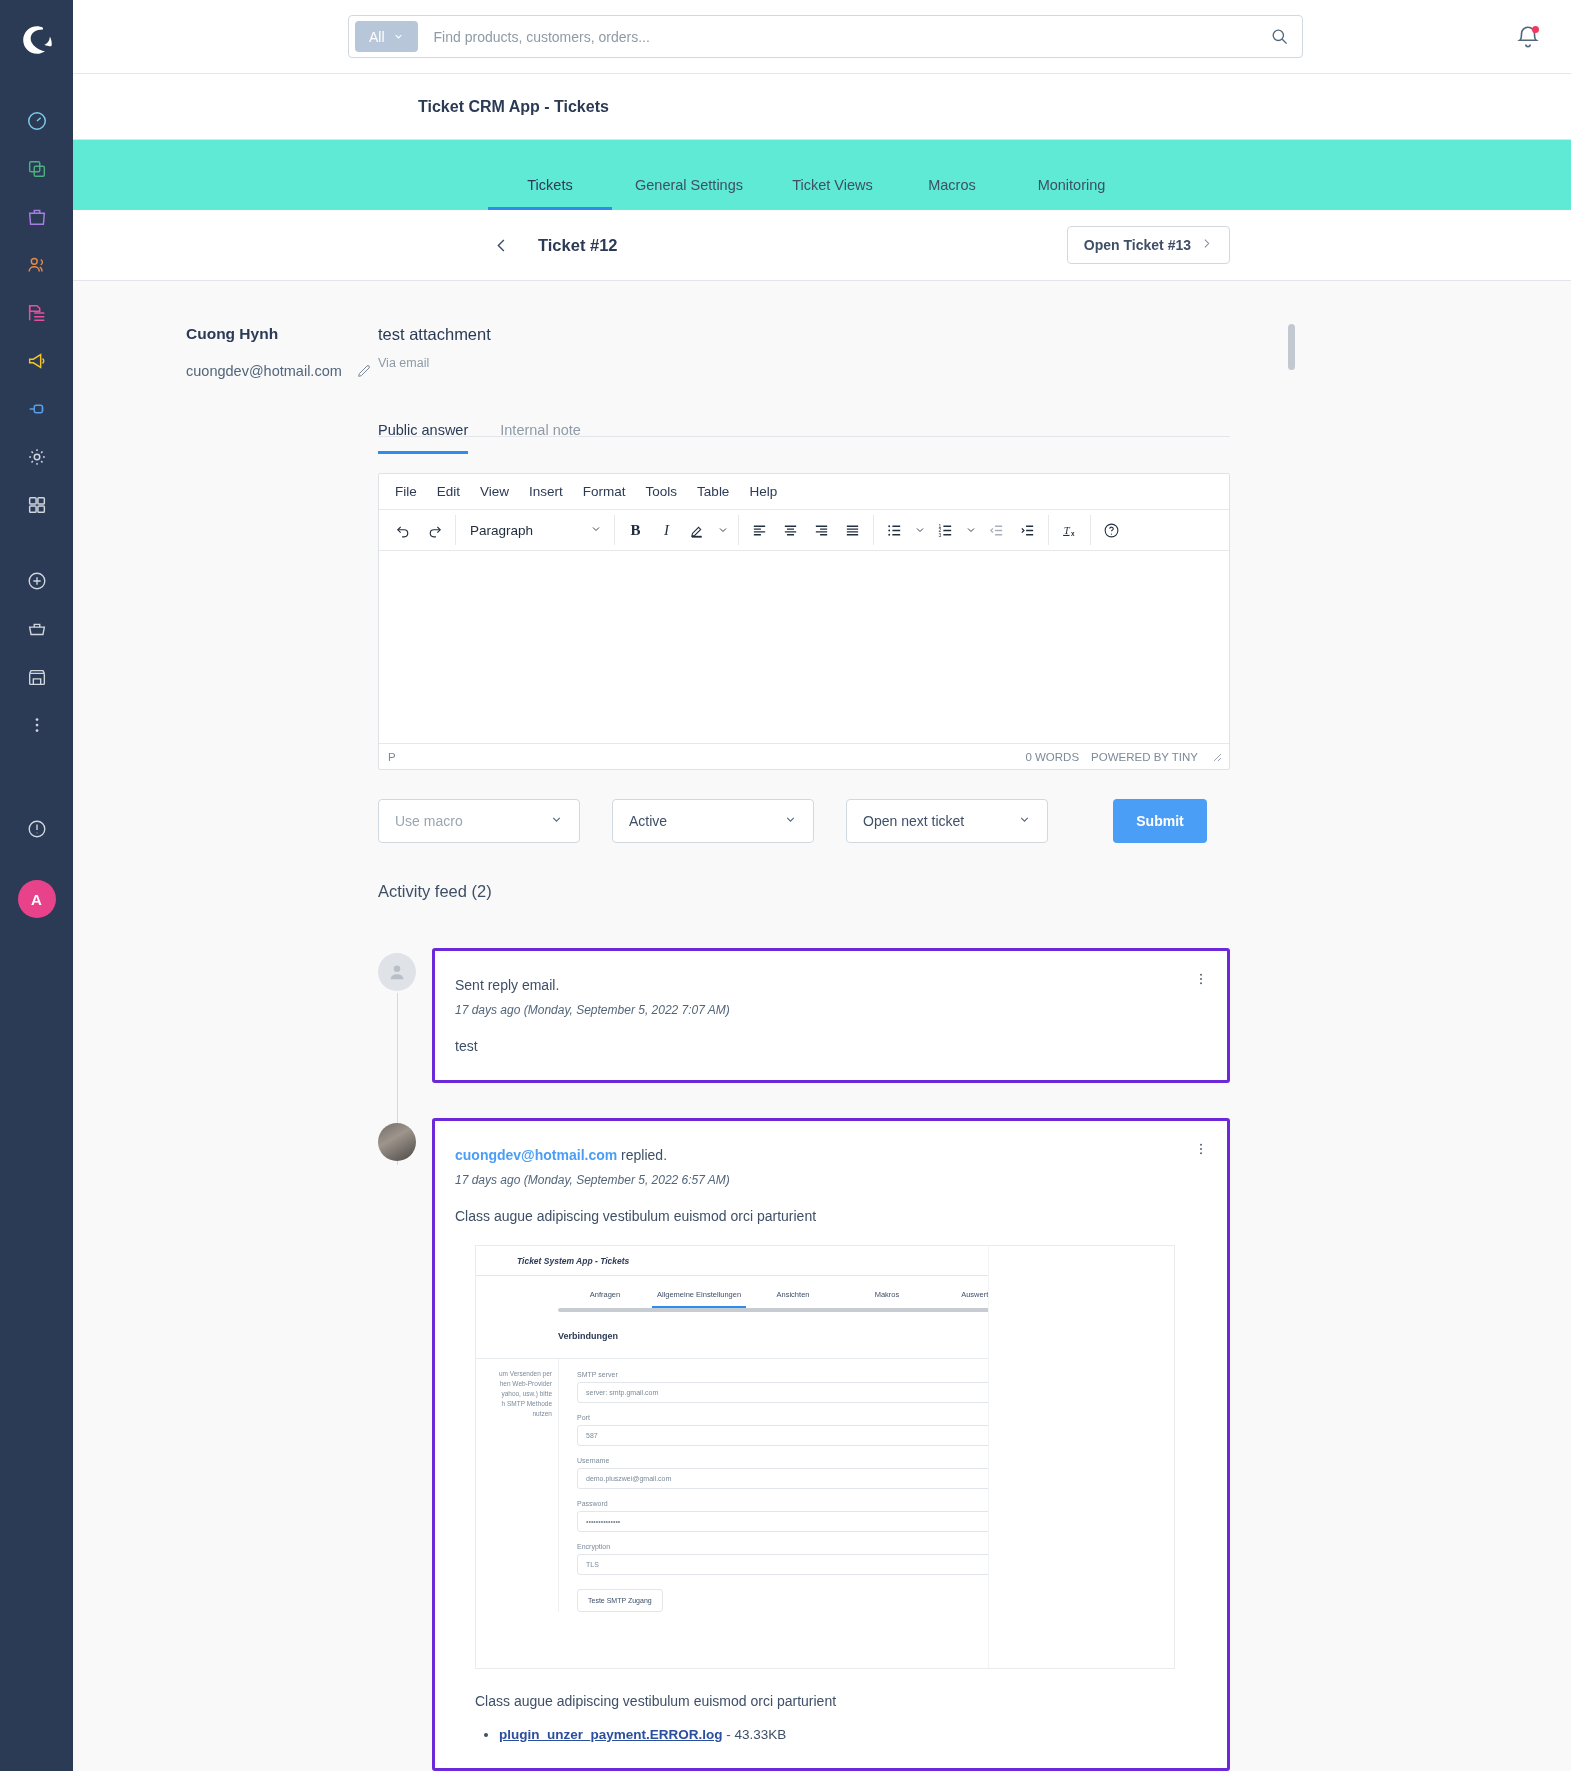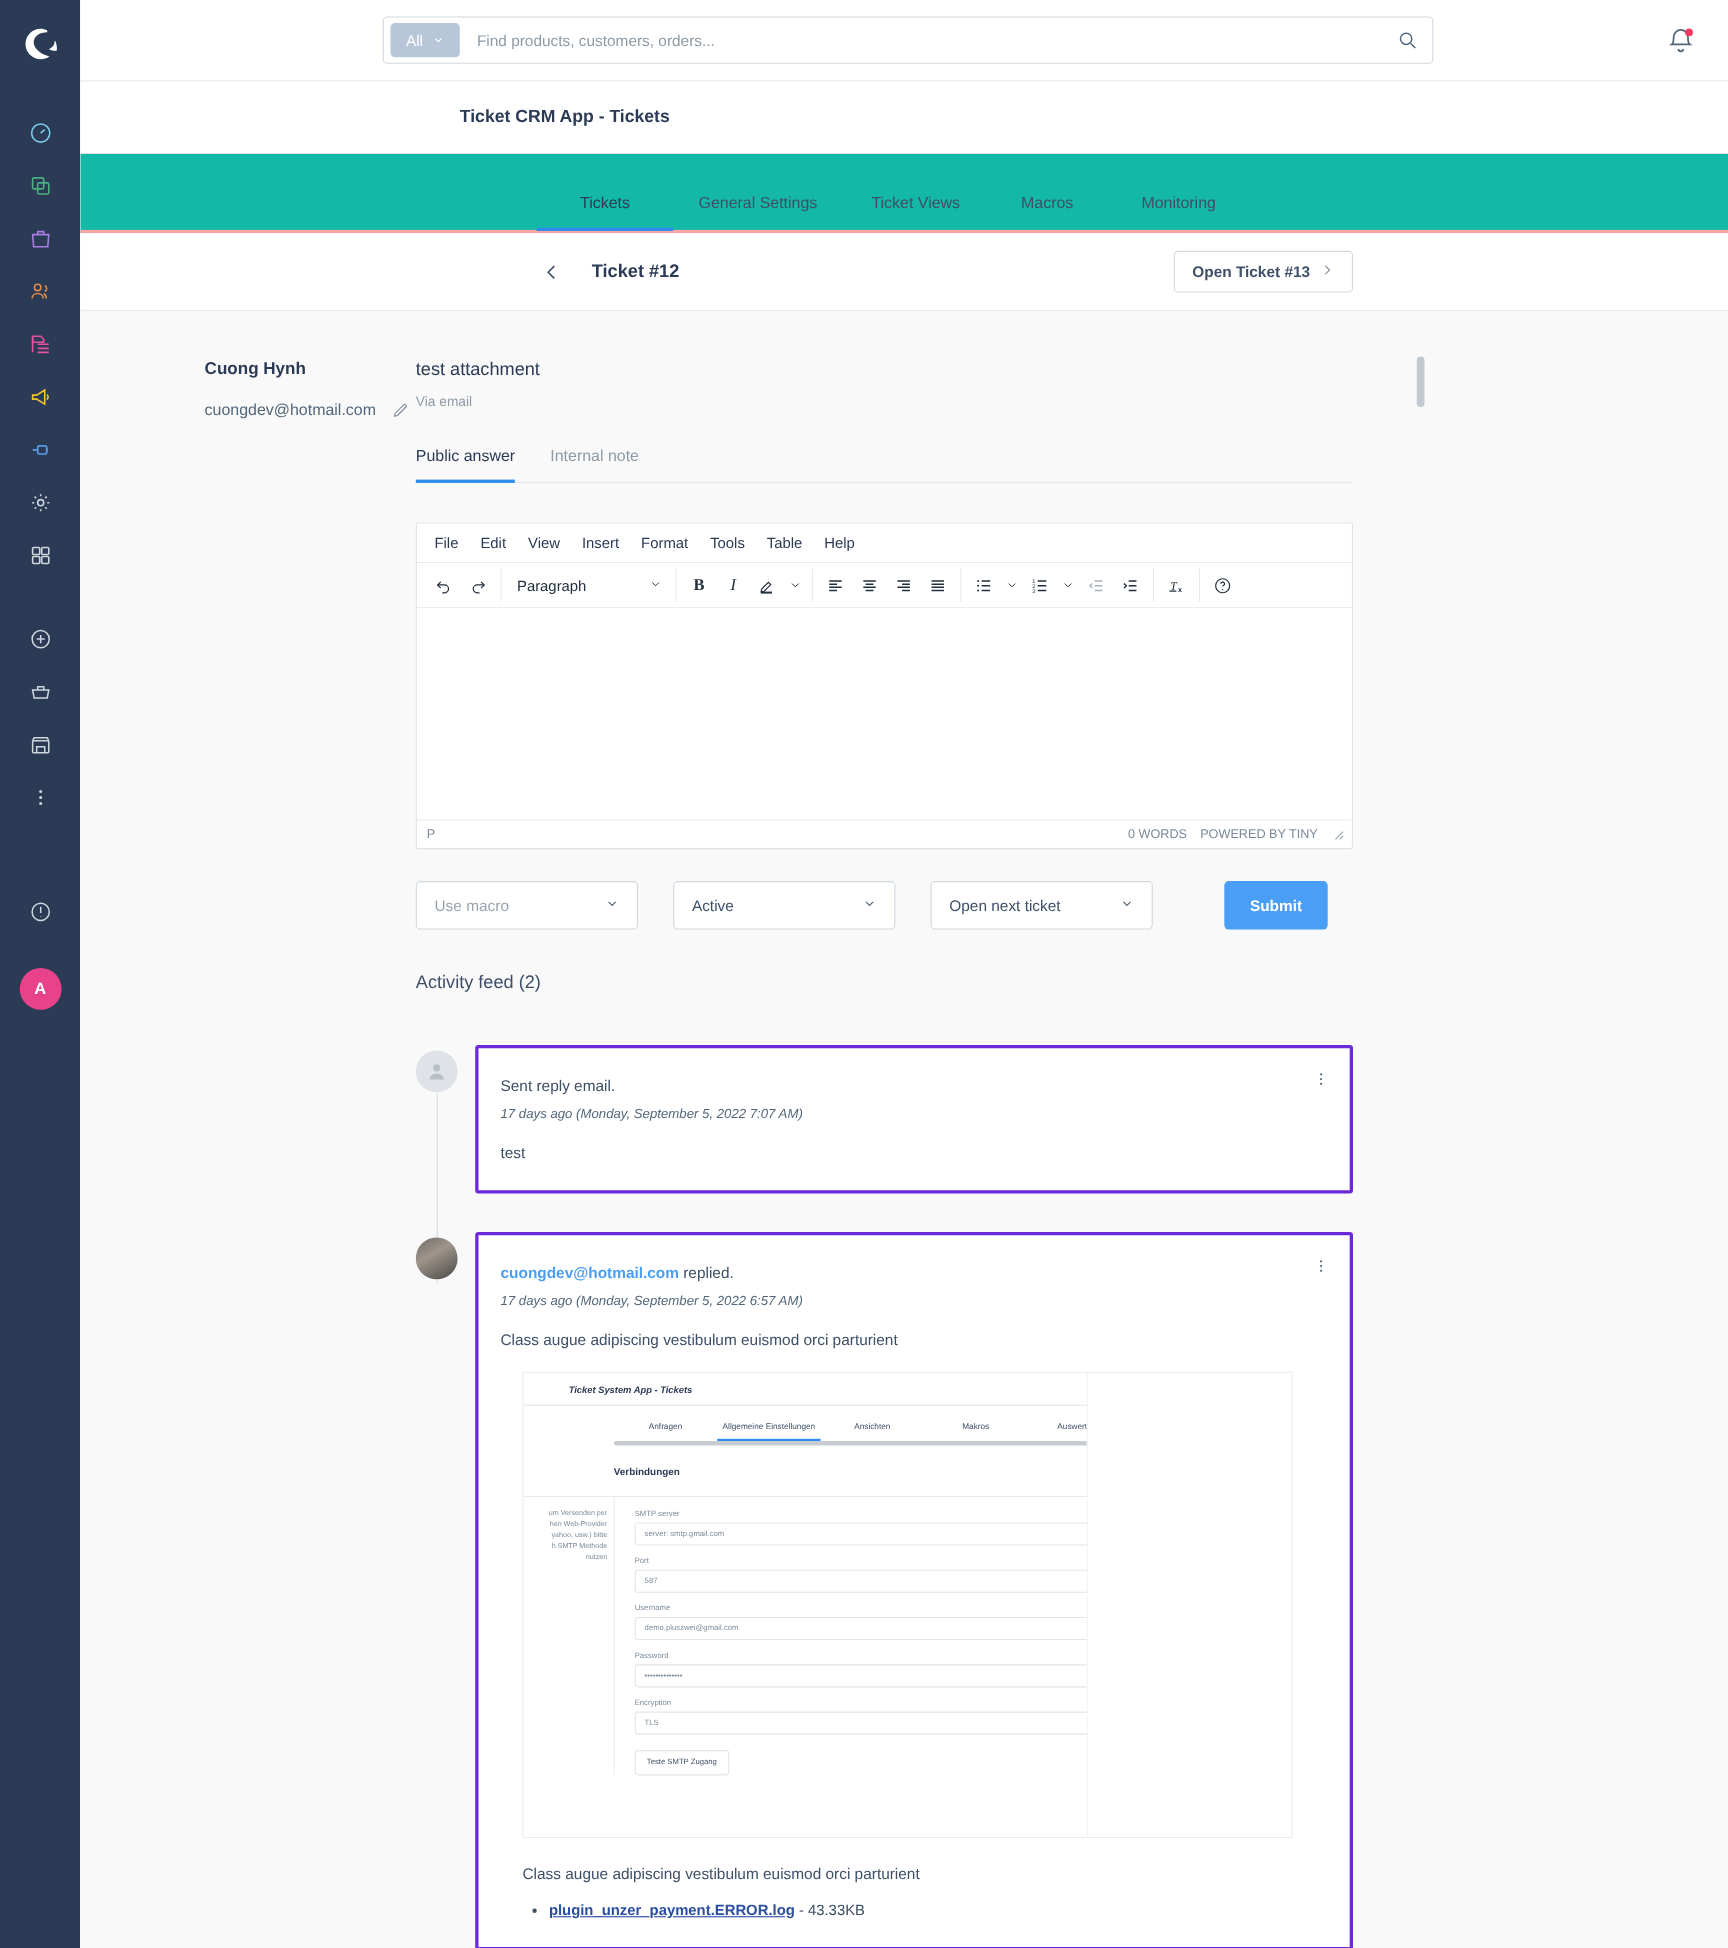--- a/index.html
+++ b/index.html
@@ -70,23 +70,23 @@
     background: #fff;
   }
   .app-title { font-size: 16px; font-weight: 700; color: #2b3a55; }
 
   .content-scroll { flex: 1; overflow: hidden; background: #fff; position: relative;}
 
   
   .tabs-row {
     display: flex; align-items: flex-end;
     padding-left: 415px; padding-top: 36px;
-    border-bottom: 3px solid #fca5a5;
+    border-bottom: 1px solid #fca5a5;
     position: relative;
-    background: #14b8a6;
+    background: #5eead4;
   }
   .tab {
     padding: 0 0 14px 0; margin-right: 0;
     font-size: 14.5px; color: #3e4f67;
     text-align: center;
     border-bottom: 3px solid transparent;
     position: relative; top: 1px;
   }
   .tab.active { color: #2b3a55; font-weight: 500; border-bottom-color: #2e8ced; }
   .tab-w1{width:124px}.tab-w2{width:154px}.tab-w3{width:133px}.tab-w4{width:106px}.tab-w5{width:133px}
@@ -116,21 +116,21 @@
   .cust-name { font-size: 15.5px; font-weight: 700; color: #2b3a55; margin-bottom: 20px;}
   .cust-mail-row { display: flex; align-items: center; gap: 14px; }
   .cust-mail { font-size: 14.5px; color: #52667a; }
   .pencil { width: 16px; height: 16px; color:#7b8a9a;}
 
   .thread-col { flex: 1; padding-right: 341px; }
   .subject { font-size: 16.5px; color: #2b3a55; }
   .via { font-size: 12.5px; color: #8e9ba6; margin-top: 12px;}
 
   .answer-tabs { display: flex; gap: 0; margin-top: 34px; border-bottom: 1px solid #e2e6ea; }
-  .atab { padding: 0 0 13px 0; font-size: 14.5px; color: #8e9ba6; border-bottom: 3px solid transparent; position:relative; top:1px;}
+  .atab { padding: 0 0 13px 0; font-size: 14.5px; color: #8e9ba6; border-bottom: 3px solid transparent; position:relative; top:18px;}
   .atab.active { color: #2b3a55; border-bottom-color: #2e8ced; }
   .atab + .atab { margin-left: 32px; }
 
   
   .editor { margin-top: 36px; border: 1px solid #dfe3e8; border-radius: 2px; background:#fff;}
   .menubar { display: flex; gap: 0; padding: 5px 6px; border-bottom: 1px solid #e6e9ec;}
   .menuitem { padding: 5px 10px; font-size: 13.5px; color: #2b3a55; border-radius: 3px;}
   .toolbar { display: flex; align-items: center; padding: 5px 4px; border-bottom: 1px solid #e6e9ec; flex-wrap: nowrap;}
   .tb-group { display: flex; align-items: center; padding: 0 5px; border-right: 1px solid #e6e9ec; height: 30px;}
   .tb-group:last-child { border-right: 0; }

